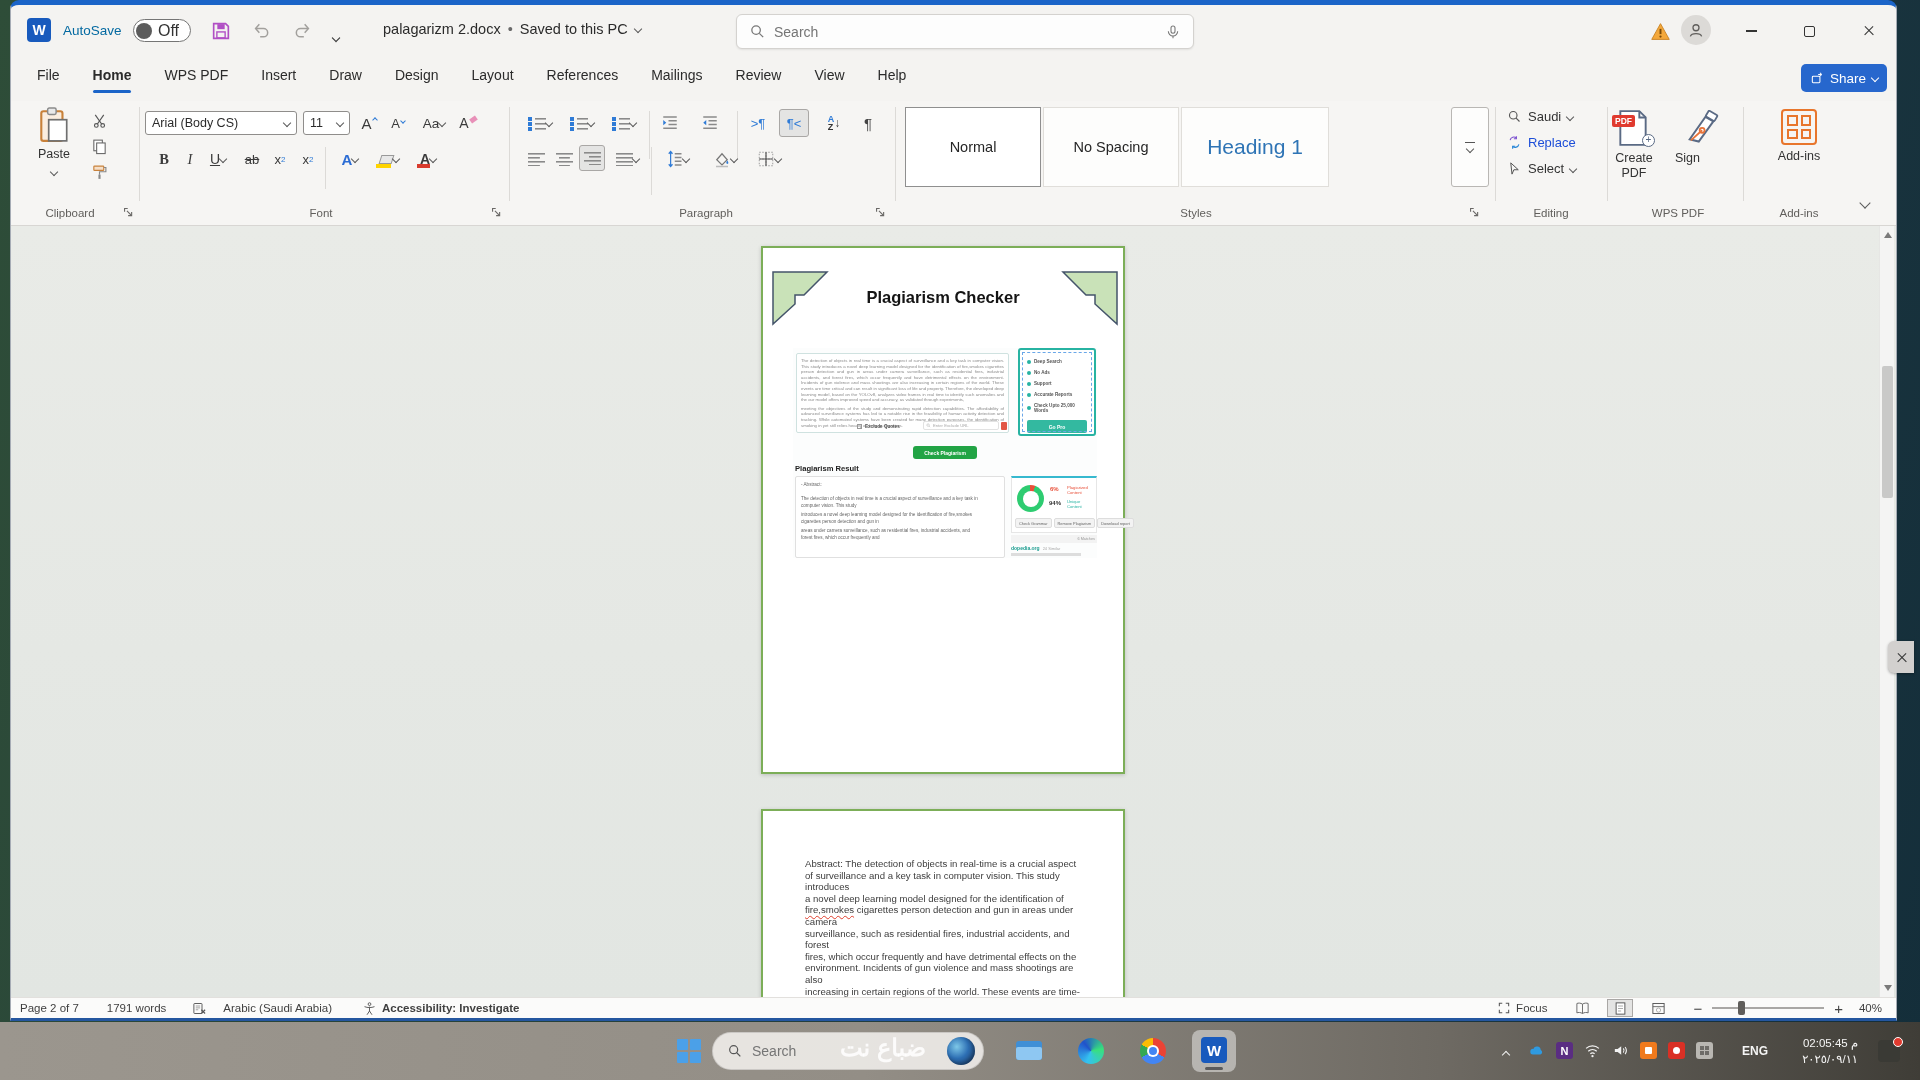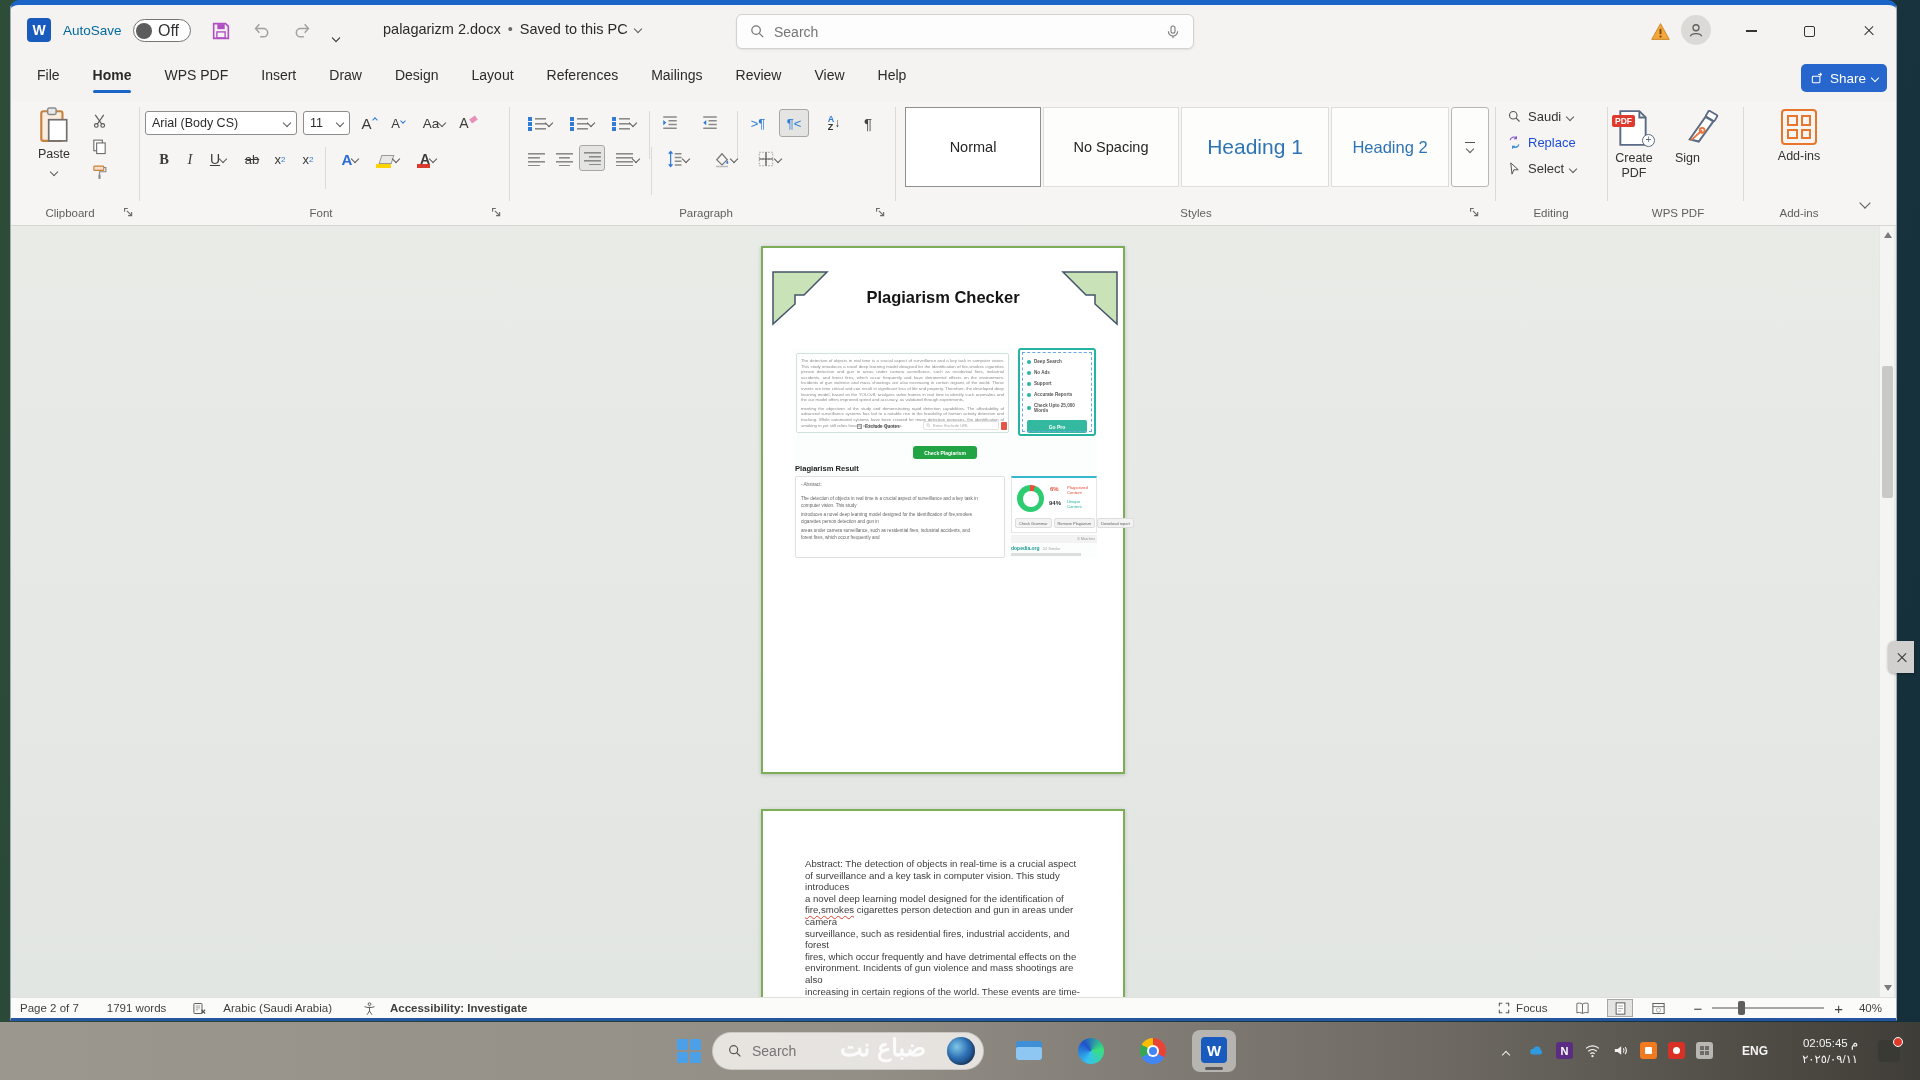--- a/index.html
+++ b/index.html
@@ -465,23 +465,20 @@
     <div class="gsep" style="left:884px"></div>
 
     <div class="cell" style="left:894px;width:136px;border:1.5px solid #8f8f8f;background:#fff">
         <span style="font-size:14.5px;color:#262626">Normal</span>
       </div>
     <div class="cell" style="left:1032px;width:136px">
         <span style="font-size:14.5px;color:#262626">No Spacing</span>
       </div>
     <div class="cell" style="left:1170px;width:148px">
         <span style="font-size:21px;color:#2e74b5">Heading 1</span>
-      </div>
-    <div class="cell" style="left:1320px;width:118px">
-        <span style="font-size:16.5px;color:#2e74b5">Heading 2</span>
       </div>
     <div class="cell" style="left:1440px;width:38px;flex-direction:column;gap:3px;border:1px solid #b9b7b4;border-radius:3px">
       <span style="width:10px;height:1.5px;background:#555"></span>
         <span class="cv" style="margin:0"></span>
     </div>
     <div class="glabel" style="left:1090px;width:190px">Styles</div>
     <div class="launch" style="left:1458px">
         <svg class="ic" width="11" height="11" viewBox="0 0 14 14">
           <use href="#s-launch"></use>
         </svg>
@@ -657,21 +654,21 @@
         <svg class="ic" width="15" height="15" viewBox="0 0 24 24">
           <use href="#s-proof"></use>
         </svg>
       </span>
     <span style="margin-left:16px">Arabic (Saudi Arabia)</span>
     <span style="margin-left:30px;display:flex">
         <svg class="ic" width="15" height="15" viewBox="0 0 24 24">
           <use href="#s-acc"></use>
         </svg>
       </span>
-    <span style="margin-left:13px;font-weight:700">Accessibility: Investigate</span>
+    <span style="margin-left:5px;font-weight:700">Accessibility: Investigate</span>
     <span style="margin-left:auto"></span>
     <span class="flex" style="gap:5px;margin-right:22px">
         <svg class="ic" width="14" height="14" viewBox="0 0 24 24">
           <use href="#s-focus"></use>
         </svg>
         <span>Focus</span>
       </span>
     <span class="flex" style="width:26px;height:18px;justify-content:center">
         <svg class="ic" width="15" height="15" viewBox="0 0 24 24">
           <use href="#s-book"></use>

